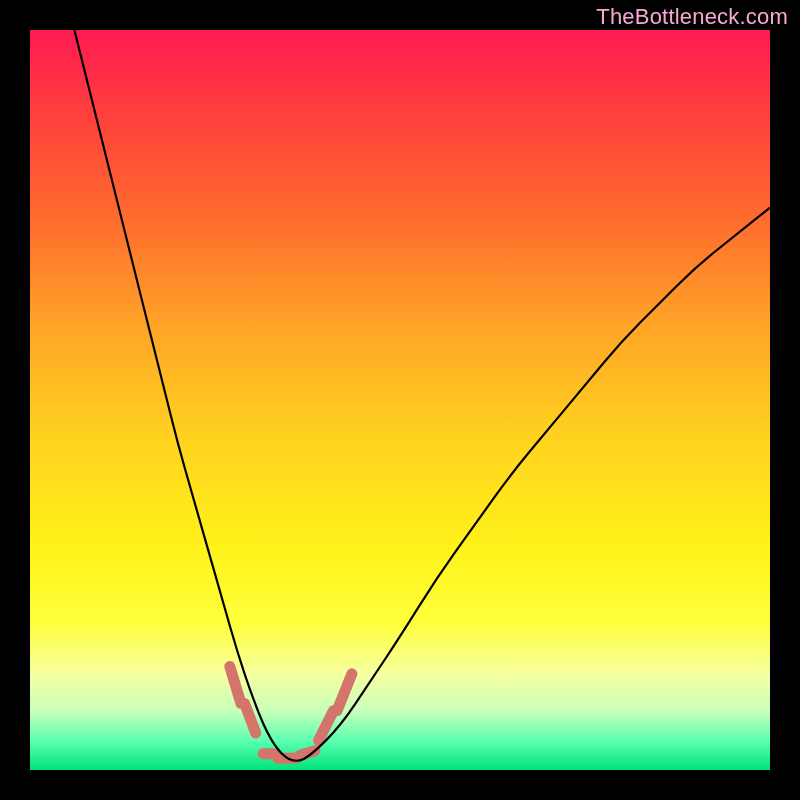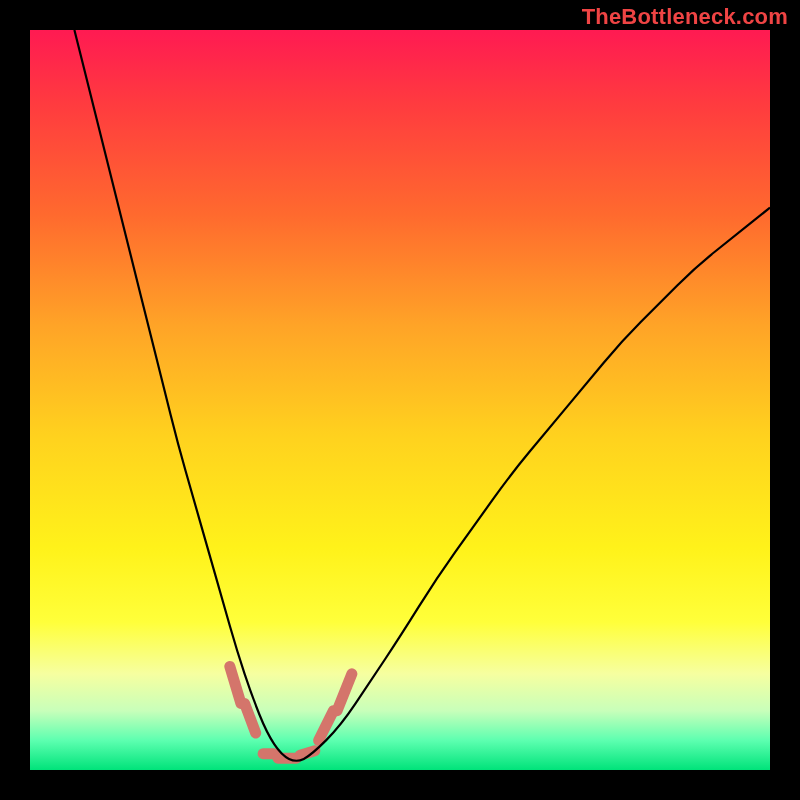--- a/index.html
+++ b/index.html
@@ -35,24 +35,24 @@
       #f6ffa0 87%,
       #c8ffba 92%,
       #5dffb0 96%,
       #00e37a 100%
     );
   }
   .watermark {
     position: absolute;
     top: 4px;
     right: 12px;
-    color: #ef4444;
+    color: #f9a8d4;
     font-size: 22px;
     letter-spacing: 0.2px;
-    font-weight: 700;
+    font-weight: 400;
     user-select: none;
   }
   svg.curve {
     position: absolute;
     left: 0;
     top: 0;
     width: 740px;
     height: 740px;
     overflow: visible;
   }

